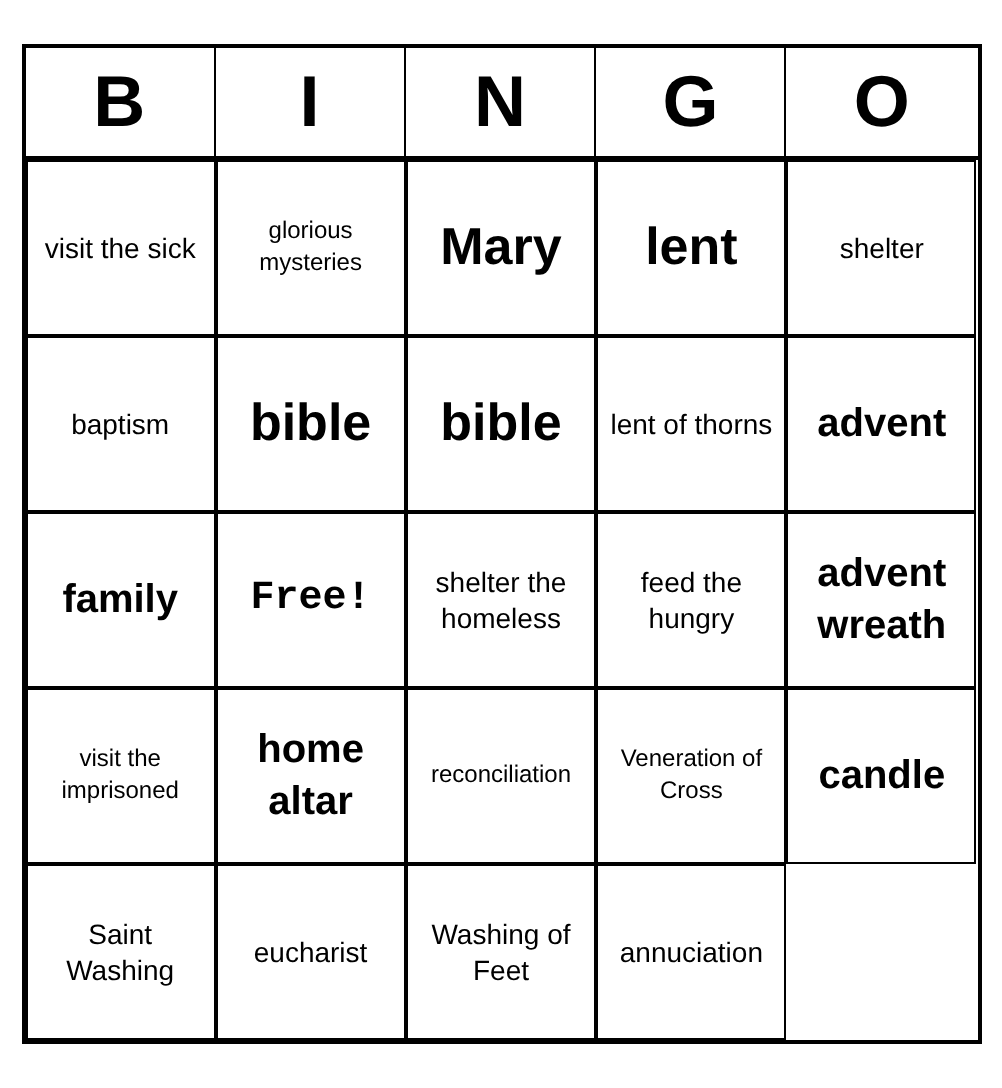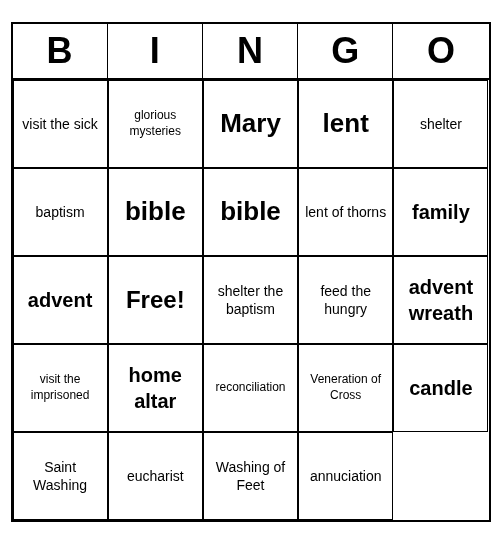--- a/index.html
+++ b/index.html
@@ -63,22 +63,23 @@
     .bingo-cell.medium-text {
       font-size: 20px;
       font-weight: bold;
     }
 
     .bingo-cell.small-text {
       font-size: 12px;
     }
 
     .bingo-cell.free-cell {
-      font-size: 24px;
+      font-size: 20px;
       font-weight: bold;
+      font-family: Liberation Mono, monospace;
     }
   </style>
 </head>
 <body>
 
 <div class="bingo-card">
   <div class="bingo-header">
   <div class="bingo-header-cell">B</div>
       <div class="bingo-header-cell">I</div>
       <div class="bingo-header-cell">N</div>
@@ -88,24 +89,24 @@
   <div class="bingo-grid">
   <div class="bingo-cell">visit the sick</div>
       <div class="bingo-cell small-text">glorious mysteries</div>
       <div class="bingo-cell large-text">Mary</div>
       <div class="bingo-cell large-text">lent</div>
       <div class="bingo-cell">shelter</div>
       <div class="bingo-cell">baptism</div>
       <div class="bingo-cell large-text">bible</div>
       <div class="bingo-cell large-text">bible</div>
       <div class="bingo-cell">lent of thorns</div>
+      <div class="bingo-cell medium-text">advent</div>
       <div class="bingo-cell medium-text">family</div>
-      <div class="bingo-cell medium-text">advent</div>
       <div class="bingo-cell free-cell">Free!</div>
-      <div class="bingo-cell">shelter the baptism</div>
+      <div class="bingo-cell">shelter the homeless</div>
       <div class="bingo-cell">feed the hungry</div>
       <div class="bingo-cell medium-text">advent wreath</div>
       <div class="bingo-cell small-text">visit the imprisoned</div>
       <div class="bingo-cell medium-text">home altar</div>
       <div class="bingo-cell small-text">reconciliation</div>
       <div class="bingo-cell small-text">Veneration of Cross</div>
       <div class="bingo-cell medium-text">candle</div>
       <div class="bingo-cell">Saint Washing</div>
       <div class="bingo-cell">eucharist</div>
       <div class="bingo-cell">Washing of Feet</div>

